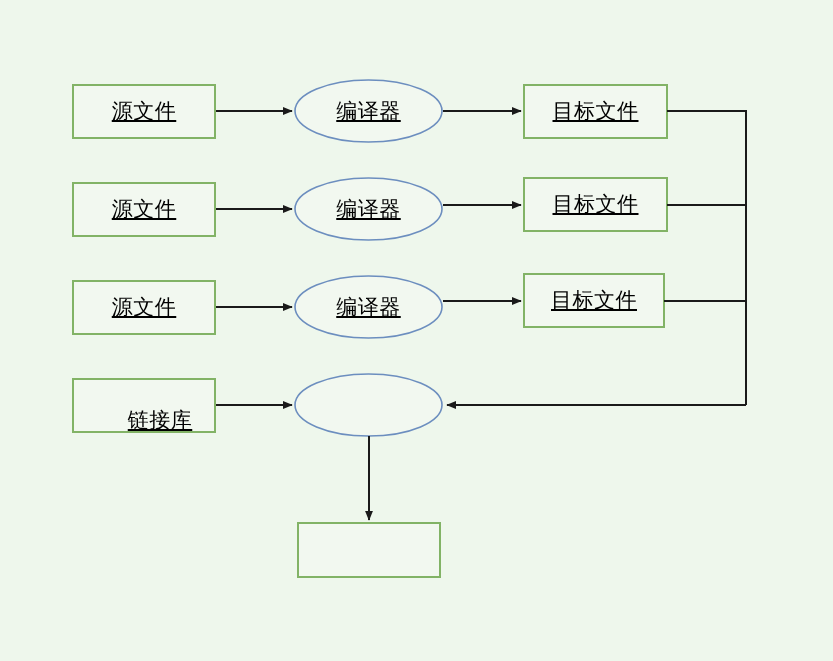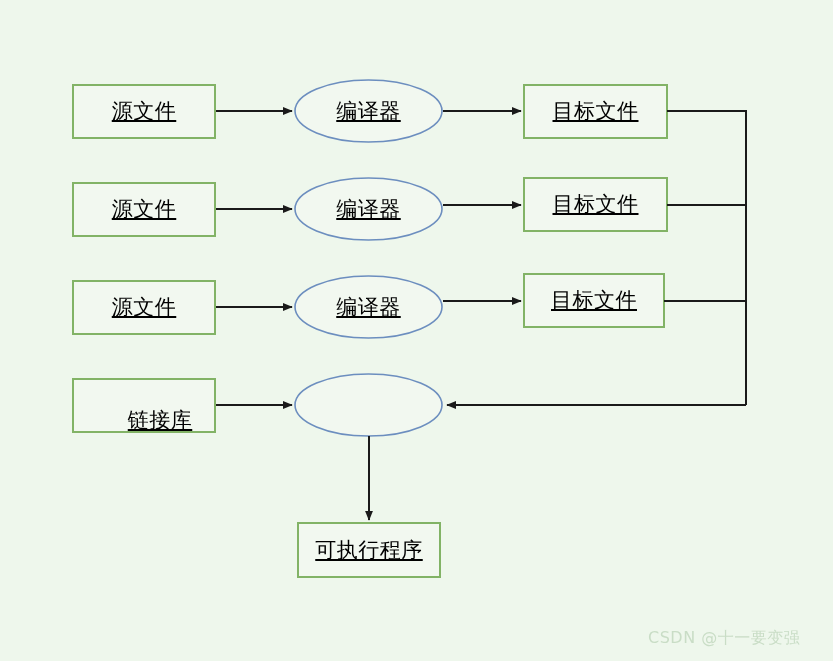--- a/index.html
+++ b/index.html
@@ -106,17 +106,15 @@
   <div class="node-label" style="left:73px; top:183px; width:142px; height:53px;">源文件</div>
   <div class="node-label" style="left:295px; top:178px; width:147px; height:62px;">编译器</div>
   <div class="node-label" style="left:524px; top:178px; width:143px; height:53px;">目标文件</div>
 
   <div class="node-label" style="left:73px; top:281px; width:142px; height:53px;">源文件</div>
   <div class="node-label" style="left:295px; top:276px; width:147px; height:62px;">编译器</div>
   <div class="node-label" style="left:524px; top:274px; width:140px; height:53px;">目标文件</div>
 
   <div class="node-label" style="left:73px; top:401px; width:142px; height:38px;margin-left:16px;">链接库</div>
 
-  <div class="node-label" style="left:298px; top:523px; width:142px; height:54px;">可执行程序</div>
 
-  <div class="watermark">CSDN @十一要变强</div>
 
 </div>
 
 </body></html>

